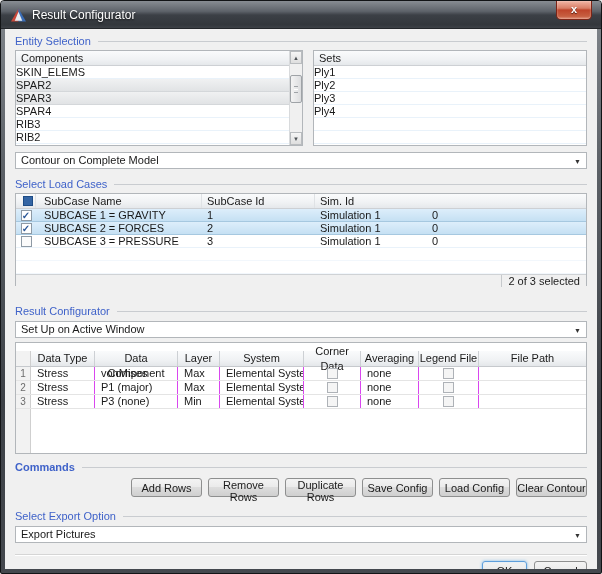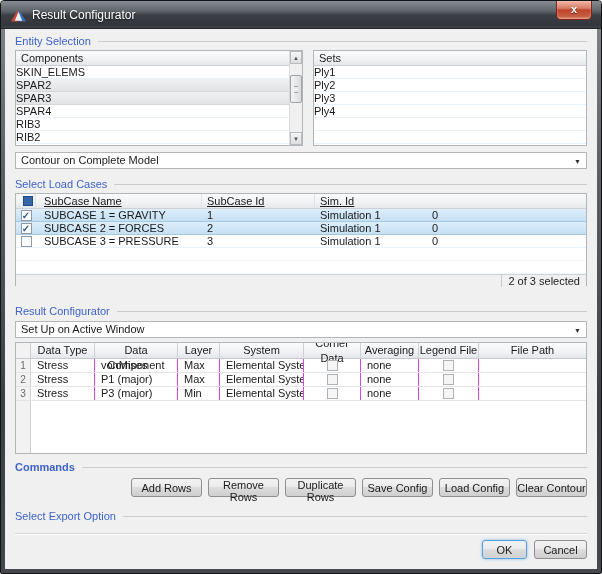--- a/index.html
+++ b/index.html
@@ -58,42 +58,42 @@
   .vs-thumb:after { content:""; position:absolute; left:3px; right:3px; top:50%; height:5px; margin-top:-3px;
     border-top:1px solid #9fa3a7; border-bottom:1px solid #9fa3a7; background:linear-gradient(#fff,#fff) center/100% 1px no-repeat, transparent; }
 
   
   .combo { position:relative; margin-top:6px; height:17px; line-height:15px; background:#fff;
     border:1px solid #b2b6ba; padding-left:5px; cursor:default; }
   .combo .arrow { position:absolute; right:5px; top:1px; font-size:7px; color:#333; line-height:15px; }
 
   
   .lc-table { margin-top:3px; height:93px; background:#fff; border:1px solid #b2b6ba; display:flex; flex-direction:column; }
-  .lc-header { display:flex; height:15px; background:linear-gradient(180deg,#fafbfc 0%,#f0f2f4 60%,#e5e8eb 100%); border-bottom:1px solid #cdd0d4;text-decoration:underline; }
+  .lc-header { display:flex; height:15px; background:linear-gradient(180deg,#fafbfc 0%,#f0f2f4 60%,#e5e8eb 100%); border-bottom:1px solid #cdd0d4; }
   .lc-hcell { line-height:14px; padding-left:4px; border-right:1px solid #dfe2e5; }
   .lc-row { display:flex; height:13px; line-height:12px; border-bottom:1px solid #e9f2fa; cursor:default; }
   .lc-row.hl { background:linear-gradient(180deg,#ddeefb,#c5e0f3); border-bottom:1px solid #a6c8e0; }
   .lc-col-check { width:20px; display:flex; align-items:center; justify-content:center; }
   .lc-col-name { width:166px; padding-left:8px; }
   .lc-col-id { width:113px; padding-left:5px; }
   .lc-col-sim { width:112px; padding-left:5px; }
   .lc-col-simid { flex:1; padding-left:5px; }
   .hdr-checkbox { width:10px; height:10px; background:#3465a4; border:1px solid #1d4c86; }
   .checkbox { width:11px; height:11px; background:#fff; border:1px solid #8e9aa5; font-size:10px; line-height:9px;
     text-align:center; color:#2b5797; font-weight:bold; }
   .checkbox.off { color:transparent; background:#fbfbfb; }
   .lc-filler { flex:1; }
   .lc-filler .fill-line { height:13px; border-bottom:1px solid #f2f7fc; }
   .lc-status { height:17px; background:#f0f0f0; border-top:1px solid #cfd2d5; display:flex; justify-content:flex-end; align-items:center; }
   .lc-status .sep { width:1px; height:100%; background:#c6c9cc; margin-right:6px; }
   .lc-status .txt { padding-right:6px; color:#222; }
 
   
   .rc-table { margin-top:4px; height:112px; background:#fff; border:1px solid #b2b6ba; display:flex; flex-direction:column; overflow:hidden; }
-  .rc-header { display:flex; height:16px; background:linear-gradient(180deg,#fafbfc 0%,#f0f2f4 60%,#e4e7ea 100%); border-bottom:1px solid #c6c9cd; }
+  .rc-header { display:flex; height:16px; background:linear-gradient(180deg,#fafbfc 0%,#f0f2f4 60%,#e4e7ea 100%); border-bottom:1px solid #c6c9cd;margin-top:8px; }
   .rc-hcell { text-align:center; line-height:15px; border-right:1px solid #cdd0d4; }
   .rc-row { display:flex; height:14px; line-height:13px; border-bottom:1px solid #e4e4e4; }
   .rc-cell { padding-left:6px; border-right:1px solid #d946ef; overflow:hidden; white-space:nowrap; }
   .rc-num { width:15px; background:#f2f2f2; border-right:1px solid #cfcfcf; color:#6b6b6b; text-align:center; padding-left:0; font-size:10px; }
   .rc-type { width:64px; } .rc-comp { width:83px; } .rc-layer { width:42px; } .rc-sys { width:84px; }
   .rc-corner { width:57px; display:flex; align-items:center; justify-content:center; padding-left:0; }
   .rc-avg { width:58px; } .rc-legend { width:60px; display:flex; align-items:center; justify-content:center; padding-left:0; }
   .rc-path { flex:1; border-right:none; }
   .rc-checkbox { width:11px; height:11px; background:#f5f5f5; border:1px solid #aeb2b7; }
   .rc-filler { flex:1; display:flex; }
@@ -275,21 +275,21 @@
           </div>
         <div class="rc-cell rc-avg">none</div>
         <div class="rc-cell rc-legend">
             <span class="rc-checkbox"></span>
           </div>
         <div class="rc-cell rc-path"></div>
       </div>
       <div class="rc-row">
         <div class="rc-cell rc-num">3</div>
         <div class="rc-cell rc-type">Stress</div>
-        <div class="rc-cell rc-comp">P3 (major)</div>
+        <div class="rc-cell rc-comp">P3 (none)</div>
         <div class="rc-cell rc-layer">Min</div>
         <div class="rc-cell rc-sys">Elemental System</div>
         <div class="rc-cell rc-corner">
             <span class="rc-checkbox"></span>
           </div>
         <div class="rc-cell rc-avg">none</div>
         <div class="rc-cell rc-legend">
             <span class="rc-checkbox"></span>
           </div>
         <div class="rc-cell rc-path"></div>
@@ -311,20 +311,24 @@
       <button class="btn">Save Config</button>
       <button class="btn">Load Config</button>
       <button class="btn">Clear Contour</button>
     </div>
 
     <div class="section-label mt12">
       <span>Select Export Option</span>
       <span class="rule"></span>
     </div>
 
+    <div class="combo mt4">
+      <span>Export Pictures</span>
+      <span class="arrow">▼</span>
+    </div>
 
     <div class="footer">
       <button class="btn ok">OK</button>
       <button class="btn cancel">Cancel</button>
     </div>
 
   </div>
 </div>
 
 </body></html>

